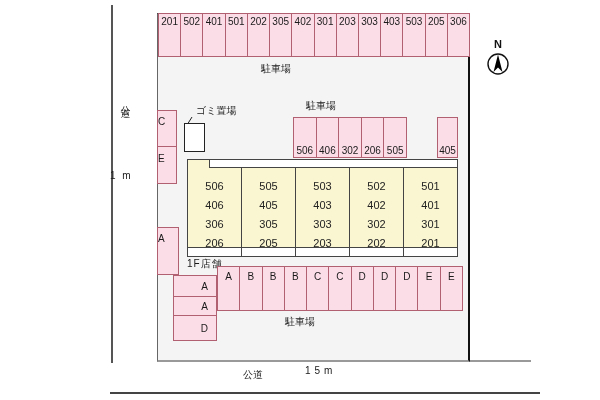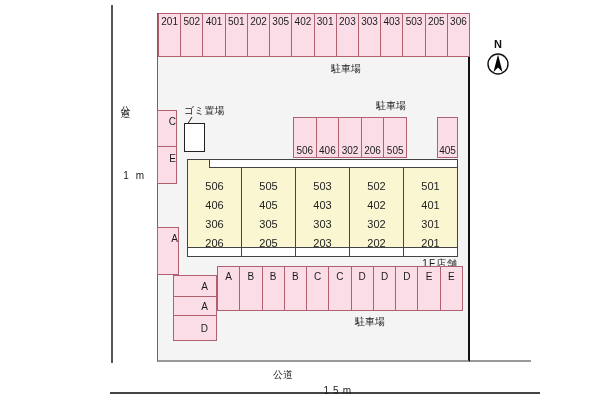--- a/index.html
+++ b/index.html
@@ -3,21 +3,21 @@
 <meta charset="utf-8">
 <style>
   html,body{margin:0;padding:0;background:#fff;}
   #canvas{
     position:relative;width:600px;height:400px;background:#ffffff;
     font-family:"Liberation Sans","DejaVu Sans",sans-serif;color:#111;
     overflow:hidden;
   }
   .abs{position:absolute;box-sizing:border-box;}
   .lbl{font-size:10px;line-height:12px;white-space:nowrap;color:#1a1a1a;}
-  .center{text-align:right;}
+  .center{text-align:left;}
   
   #site{left:157px;top:13px;width:313px;height:349px;background:#f4f4f4;
         border-top:1px solid #333;border-left:1px solid #666;
         border-right:2px solid #111;border-bottom:2px solid #999;}
   .roadline{background:#555;}
   
   .prow{display:flex;}
   .pcell{flex:1;background:#fbdde8;border:1px solid #b06070;
          font-size:10px;text-align:center;color:#1a1a1a;overflow:hidden;}
   .pcell + .pcell{margin-left:-1px;}
@@ -72,21 +72,21 @@
     <div class="pcell top-label">403</div>
     <div class="pcell top-label">503</div>
     <div class="pcell top-label">205</div>
     <div class="pcell top-label">306</div>
   </div>
   <div class="abs lbl center" style="left:261px;top:63px;width:100px;">駐車場</div>
 
   <div class="abs pbox center" style="left:157px;top:110px;width:20px;height:37px;padding-top:5px;">C</div>
   <div class="abs pbox center" style="left:157px;top:146px;width:20px;height:38px;padding-top:6px;">E</div>
 
-  <div class="abs lbl" style="left:184px;top:105px;">ゴミ置場</div>
+  <div class="abs lbl" style="left:196px;top:105px;">ゴミ置場</div>
   <svg class="abs" style="left:183px;top:114px;" width="14" height="14" viewBox="0 0 14 14">
     <line x1="9" y1="3" x2="4" y2="11" stroke="#222" stroke-width="1"></line>
   </svg>
   <div class="abs" style="left:184px;top:123px;width:21px;height:29px;background:#fff;border:1px solid #222;"></div>
 
   <div class="abs lbl center" style="left:306px;top:100px;width:100px;">駐車場</div>
   <div class="abs prow" style="left:293px;top:117px;width:114px;height:41px;">
     <div class="pcell bottom-label">506</div>
     <div class="pcell bottom-label">406</div>
     <div class="pcell bottom-label">302</div>
@@ -147,15 +147,15 @@
     <div class="pcell top-label" style="padding-top:4px;">C</div>
     <div class="pcell top-label" style="padding-top:4px;">D</div>
     <div class="pcell top-label" style="padding-top:4px;">D</div>
     <div class="pcell top-label" style="padding-top:4px;">D</div>
     <div class="pcell top-label" style="padding-top:4px;">E</div>
     <div class="pcell top-label" style="padding-top:4px;">E</div>
   </div>
   <div class="abs lbl center" style="left:285px;top:316px;width:100px;">駐車場</div>
 
   <div class="abs lbl center" style="left:243px;top:369px;width:50px;">公道</div>
-  <div class="abs lbl center" style="left:305px;top:365px;width:50px;letter-spacing:4px;margin-top:20px;">15m</div>
+  <div class="abs lbl center" style="left:305px;top:365px;width:50px;letter-spacing:4px;">15m</div>
 
 </div>
 
 </body></html>

